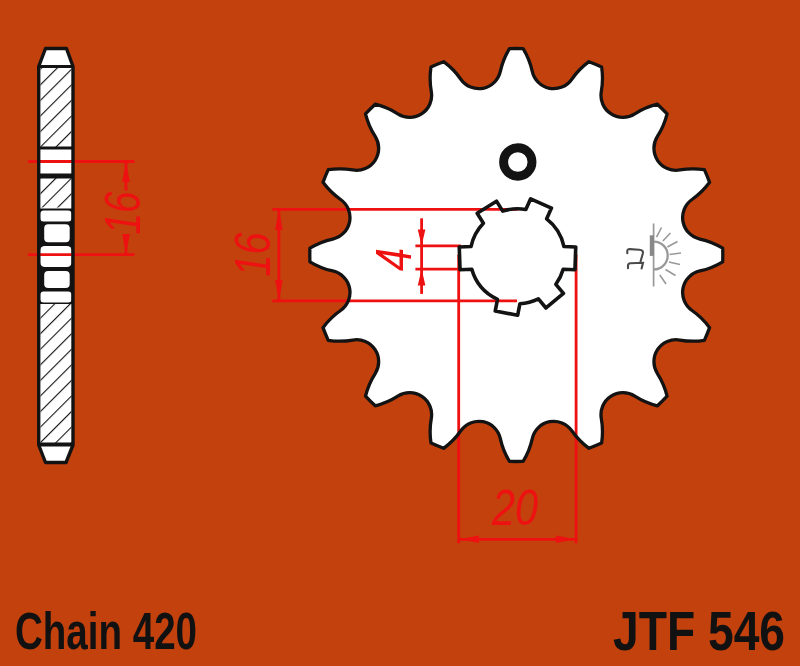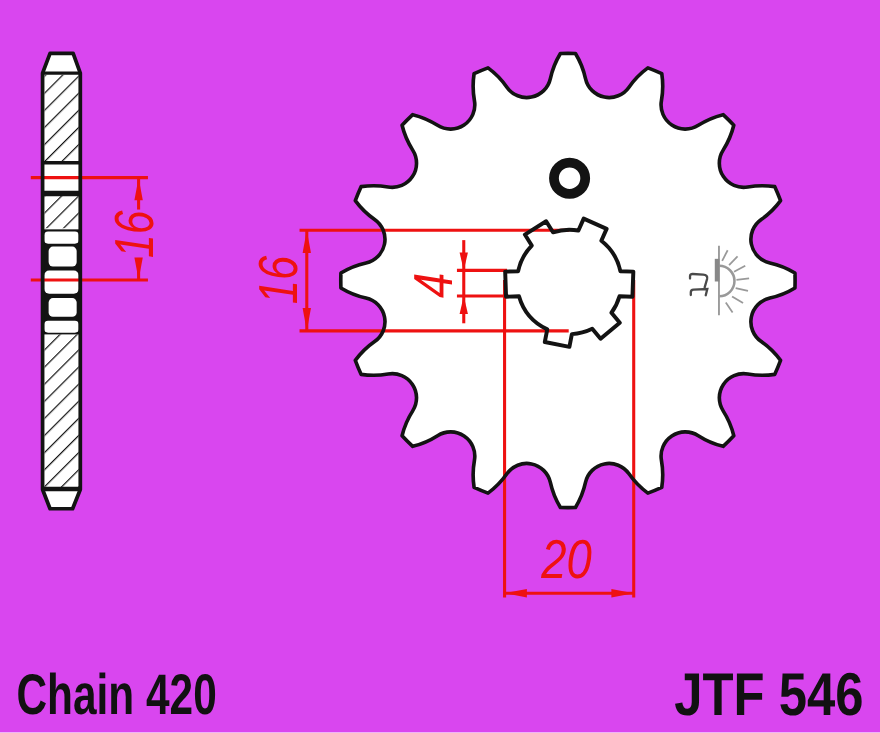--- a/index.html
+++ b/index.html
@@ -1,16 +1,16 @@
 <!DOCTYPE html>
 <html><head>
 <meta charset="utf-8">
 <style>
   html,body { margin:0; padding:0; background:#ffffff; }
-  #page { position:relative; width:800px; height:666px; background:#d946ef; overflow:hidden; }
+  #page { position:relative; width:800px; height:666px; background:#c2410c; overflow:hidden; }
   svg { position:absolute; top:0; left:0; }
   .dimtxt { font-family:"Liberation Sans",sans-serif; font-style:italic; font-size:50px; fill:#ee1111; }
   .btxt { font-family:"Liberation Sans",sans-serif; font-weight:bold; fill:#111111; }
 </style>
 </head>
 <body>
 <div id="page">
 <svg width="800" height="666" viewBox="0 0 800 666">
   <defs>
     <pattern id="hatch" patternUnits="userSpaceOnUse" width="11" height="11" patternTransform="rotate(-45 0 0)">

